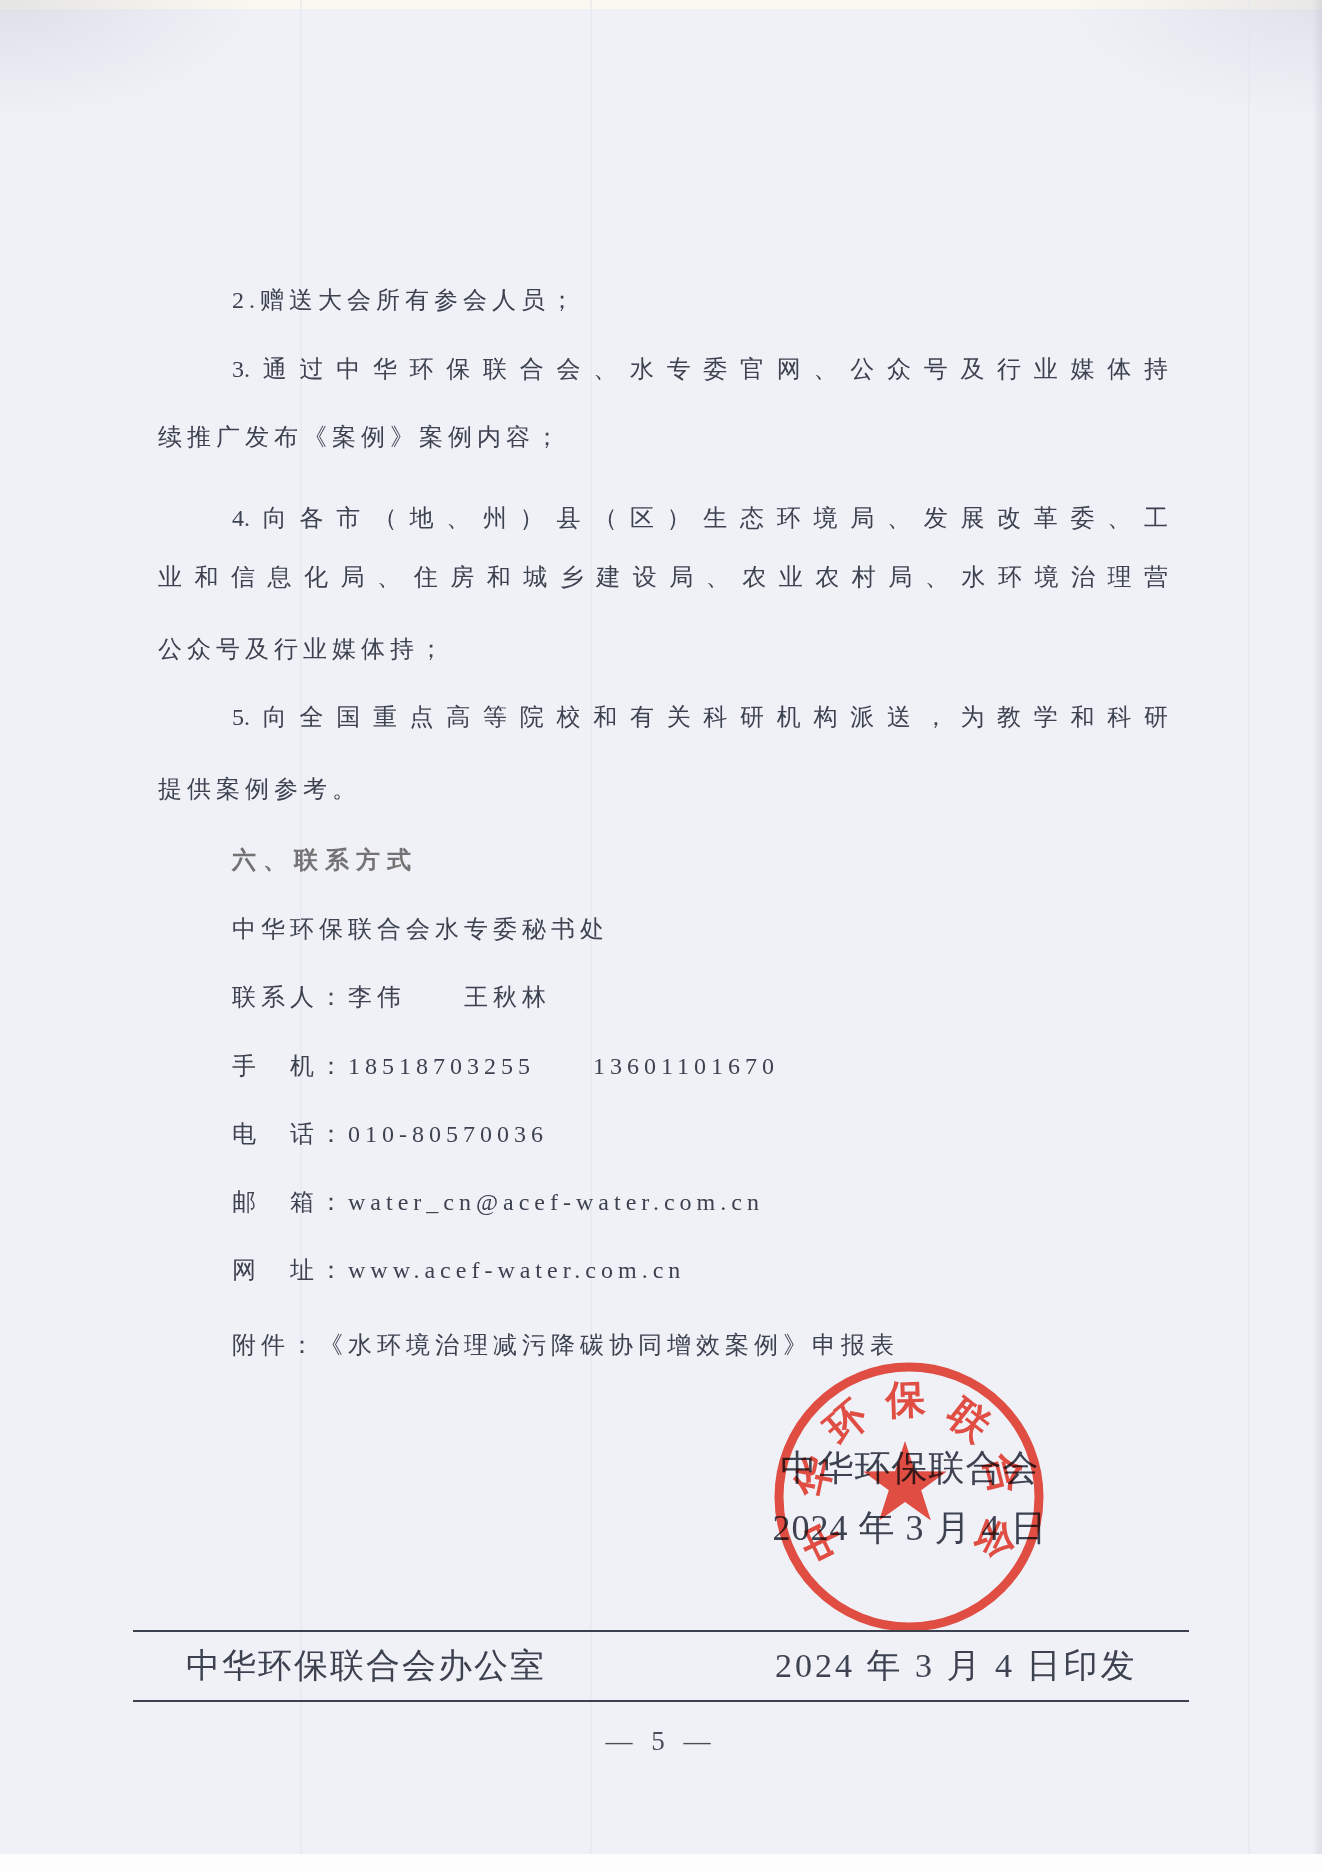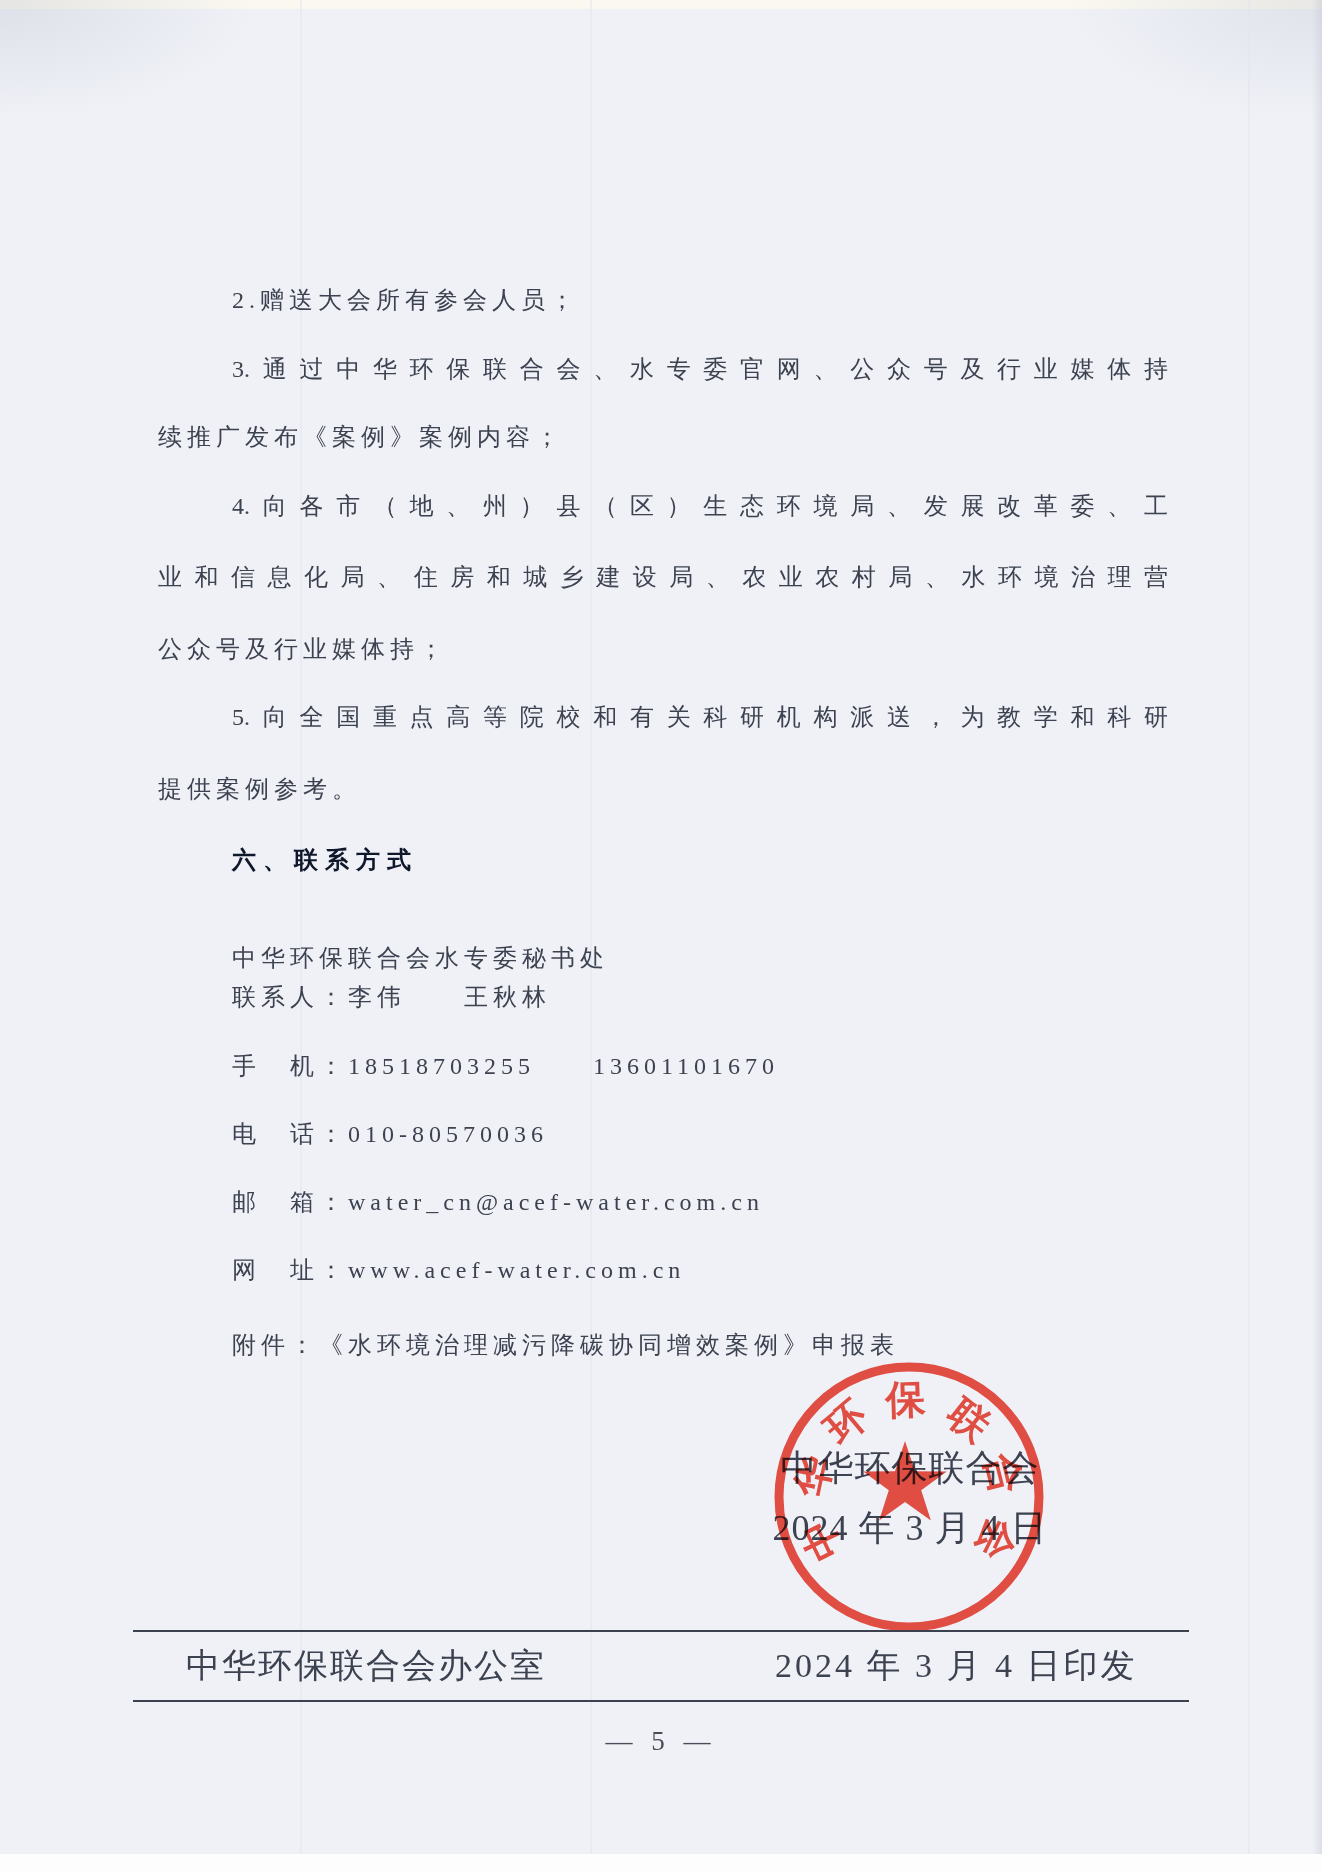--- a/index.html
+++ b/index.html
@@ -30,21 +30,21 @@
     width:1010px;
     height:68px;
     line-height:68px;
     font-size:24px;
     letter-spacing:5px;
     white-space:nowrap;
     box-sizing:border-box;
   }
   .indent{padding-left:74px;}
   .fill{letter-spacing:0;white-space:normal;text-align:justify;text-align-last:justify;}
-  .bold{font-weight:bold;color:#0f172a;letter-spacing:7px;}
+  .bold{font-weight:bold;color:#737373;letter-spacing:7px;}
 
   
   .sig{position:absolute;left:769px;width:282px;text-align:center;
        font-size:36px;line-height:48px;letter-spacing:1px;white-space:nowrap;}
   .sig-org{top:1444px;}
   .sig-date{top:1504px;}
 
   
   .seal{position:absolute;left:769px;top:1357px;width:280px;height:280px;
         mix-blend-mode:multiply;opacity:.92;}
@@ -70,27 +70,27 @@
   <div class="corner-tr"></div>
   <div class="streak" style="left:300px"></div>
   <div class="streak" style="left:590px"></div>
   <div class="streak" style="left:1248px"></div>
   <div class="edge-right"></div>
   <div class="edge-bottom"></div>
 
   <div class="line indent" style="top:266px">2.赠送大会所有参会人员；</div>
   <div class="line indent fill" style="top:335px">3.通过中华环保联合会、水专委官网、公众号及行业媒体持</div>
   <div class="line" style="top:403px">续推广发布《案例》案例内容；</div>
-  <div class="line indent fill" style="top:472px">4.向各市（地、州）县（区）生态环境局、发展改革委、工</div>
+  <div class="line indent fill" style="top:484px">4.向各市（地、州）县（区）生态环境局、发展改革委、工</div>
   <div class="line fill" style="top:543px">业和信息化局、住房和城乡建设局、农业农村局、水环境治理营</div>
   <div class="line" style="top:615px">公众号及行业媒体持；</div>
   <div class="line indent fill" style="top:683px">5.向全国重点高等院校和有关科研机构派送，为教学和科研</div>
   <div class="line" style="top:755px">提供案例参考。</div>
   <div class="line indent bold" style="top:826px">六、联系方式</div>
-  <div class="line indent" style="top:924px">中华环保联合会水专委秘书处</div>
+  <div class="line indent" style="top:895px">中华环保联合会水专委秘书处</div>
   <div class="line indent" style="top:963px">联系人：李伟　　王秋林</div>
   <div class="line indent" style="top:1032px">手　机：18518703255　　13601101670</div>
   <div class="line indent" style="top:1100px">电　话：010-80570036</div>
   <div class="line indent" style="top:1168px">邮　箱：water_cn@acef-water.com.cn</div>
   <div class="line indent" style="top:1311px">附件：《水环境治理减污降碳协同增效案例》申报表</div>
   <div class="line indent" style="top:1236px">网　址：www.acef-water.com.cn</div>
 
   <div class="sig sig-org">中华环保联合会</div>
   <div class="sig sig-date">2024 年 3 月 4 日</div>
 

